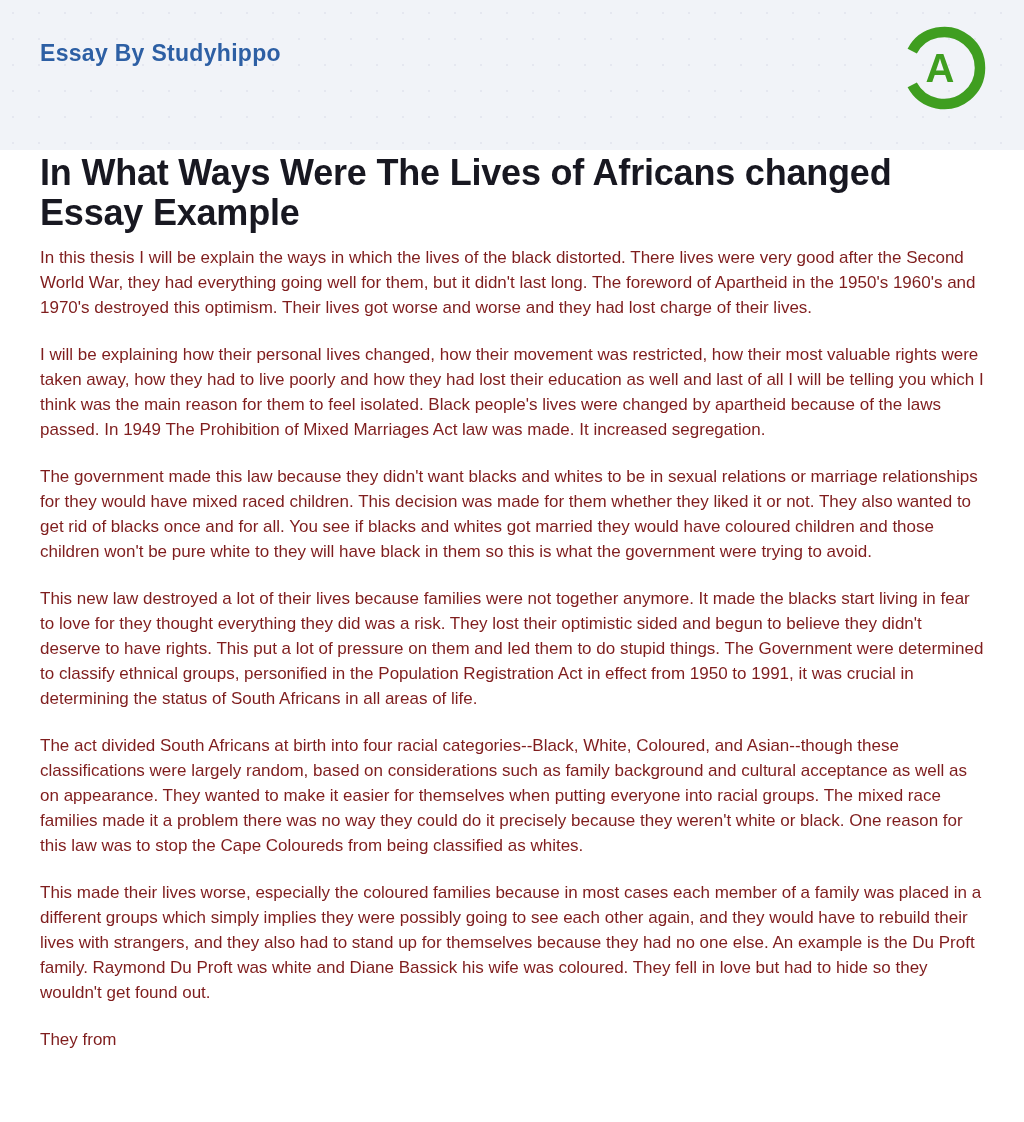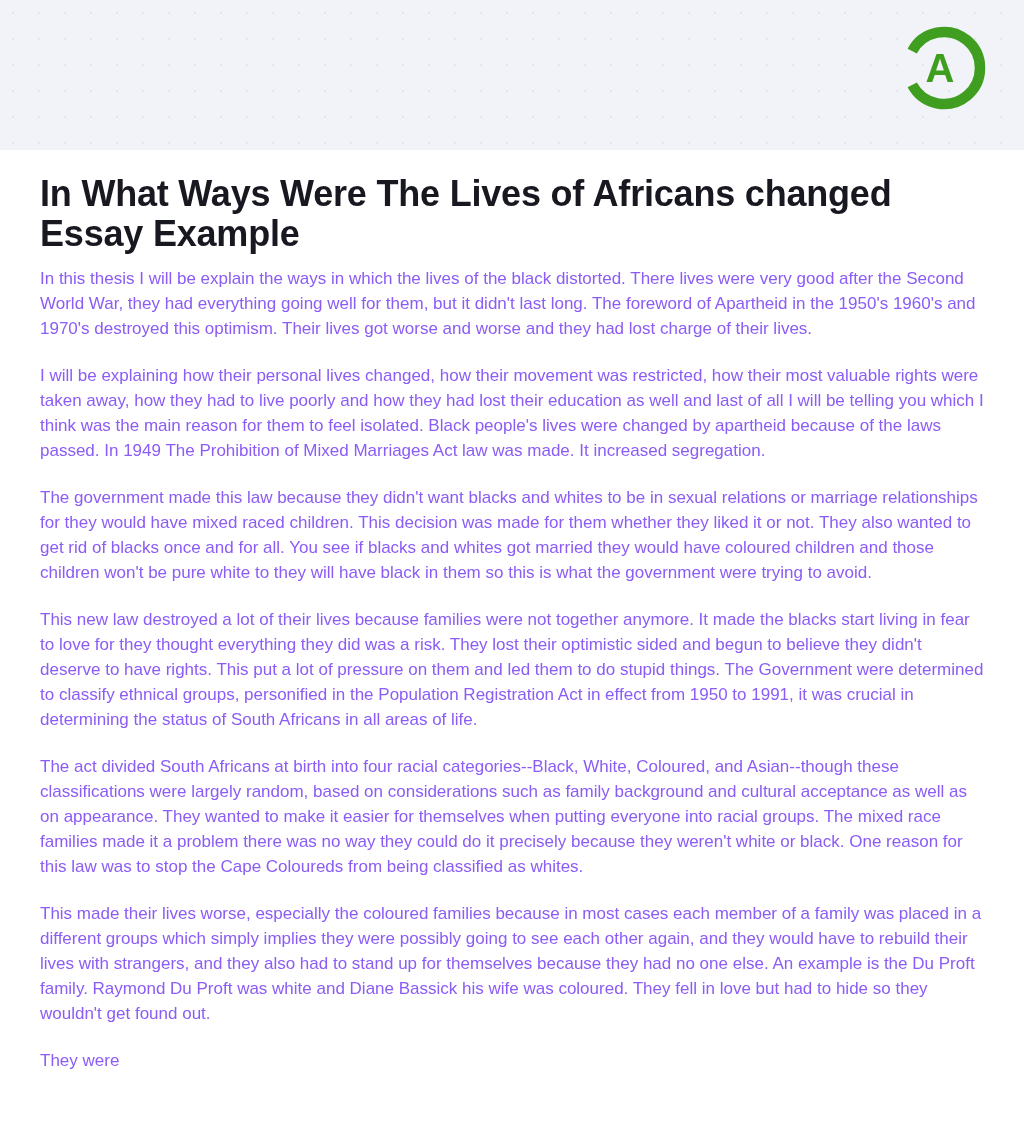--- a/index.html
+++ b/index.html
@@ -40,51 +40,52 @@
     word-break: normal;
   }
   .logo {
     position: absolute;
     top: 26px;
     right: 38px;
     width: 84px;
     height: 84px;
   }
   .content {
-    padding: 24px 40px 0 40px;
+    padding: 3px 40px 0 40px;
   }
   .essay-title {
     margin: 0 0 14px 0;
     max-width: 950px;
     font-size: 36px;
     line-height: 1.1;
     font-weight: 800;
     letter-spacing: -0.2px;
     color: #181821;
   }
   .essay-paragraph {
     margin: 0 0 22px 0;
     max-width: 948px;
     font-size: 17px;
     line-height: 1.47;
-    color: #8b5cf6;
+    color: #7f1d1d;
   }
 </style>
 </head>
 <body>
 
 <div class="header">
+  <h1 class="site-title">Essay By Studyhippo</h1>
   <svg class="logo" viewBox="0 0 84 84" aria-hidden="true">
     <path d="M 10.22 58.9 A 36 36 0 1 0 10.22 25.1" fill="none" stroke="#3f9e20" stroke-width="10.5" stroke-linecap="butt"></path>
     <text x="38" y="56" text-anchor="middle" font-family="Liberation Sans, DejaVu Sans, sans-serif" font-size="40" font-weight="700" fill="#3f9e20">A</text>
   </svg>
 </div>
 
 <div class="content">
   <h2 class="essay-title">In What Ways Were The Lives of Africans changed Essay Example</h2>
   <p class="essay-paragraph">In this thesis I will be explain the ways in which the lives of the black distorted. There lives were very good after the Second World War, they had everything going well for them, but it didn't last long. The foreword of Apartheid in the 1950's 1960's and 1970's destroyed this optimism. Their lives got worse and worse and they had lost charge of their lives.</p>
   <p class="essay-paragraph">I will be explaining how their personal lives changed, how their movement was restricted, how their most valuable rights were taken away, how they had to live poorly and how they had lost their education as well and last of all I will be telling you which I think was the main reason for them to feel isolated. Black people's lives were changed by apartheid because of the laws passed. In 1949 The Prohibition of Mixed Marriages Act law was made. It increased segregation.</p>
   <p class="essay-paragraph">The government made this law because they didn't want blacks and whites to be in sexual relations or marriage relationships for they would have mixed raced children. This decision was made for them whether they liked it or not. They also wanted to get rid of blacks once and for all. You see if blacks and whites got married they would have coloured children and those children won't be pure white to they will have black in them so this is what the government were trying to avoid.</p>
   <p class="essay-paragraph">This new law destroyed a lot of their lives because families were not together anymore. It made the blacks start living in fear to love for they thought everything they did was a risk. They lost their optimistic sided and begun to believe they didn't deserve to have rights. This put a lot of pressure on them and led them to do stupid things. The Government were determined to classify ethnical groups, personified in the Population Registration Act in effect from 1950 to 1991, it was crucial in determining the status of South Africans in all areas of life.</p>
   <p class="essay-paragraph">The act divided South Africans at birth into four racial categories--Black, White, Coloured, and Asian--though these classifications were largely random, based on considerations such as family background and cultural acceptance as well as on appearance. They wanted to make it easier for themselves when putting everyone into racial groups. The mixed race families made it a problem there was no way they could do it precisely because they weren't white or black. One reason for this law was to stop the Cape Coloureds from being classified as whites.</p>
   <p class="essay-paragraph">This made their lives worse, especially the coloured families because in most cases each member of a family was placed in a different groups which simply implies they were possibly going to see each other again, and they would have to rebuild their lives with strangers, and they also had to stand up for themselves because they had no one else. An example is the Du Proft family. Raymond Du Proft was white and Diane Bassick his wife was coloured. They fell in love but had to hide so they wouldn't get found out.</p>
-  <p class="essay-paragraph">They were</p>
+  <p class="essay-paragraph">They from</p>
 </div>
 
 </body></html>

